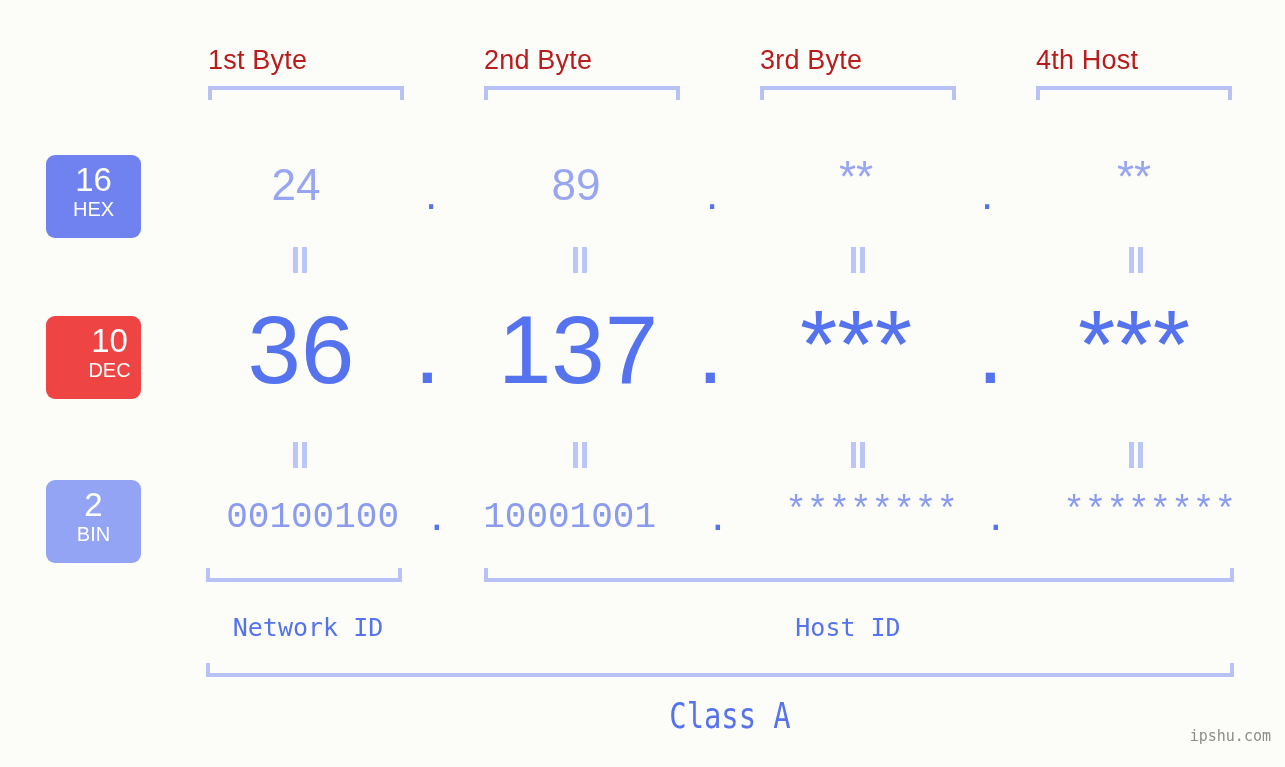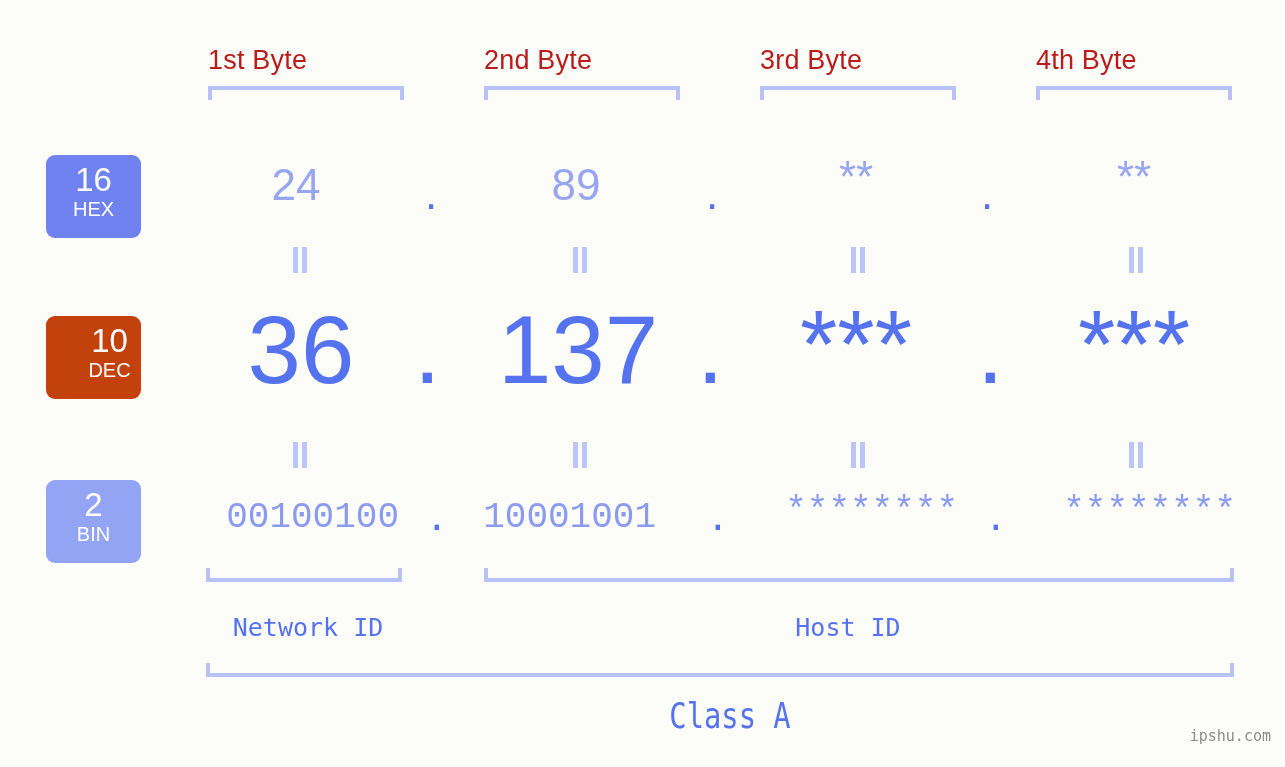--- a/index.html
+++ b/index.html
@@ -178,33 +178,33 @@
   }
 </style>
 </head>
 <body>
 
 <div id="stage">
 
   <div class="byte-label" style="left:208px; width:196px;">1st Byte</div>
   <div class="byte-label" style="left:484px; width:196px;">2nd Byte</div>
   <div class="byte-label" style="left:760px; width:196px;">3rd Byte</div>
-  <div class="byte-label" style="left:1036px; width:196px;">4th Byte</div>
+  <div class="byte-label" style="left:1036px; width:196px;">4th Host</div>
 
   <div class="top-bracket" style="left:208px; width:196px;"></div>
   <div class="top-bracket" style="left:484px; width:196px;"></div>
   <div class="top-bracket" style="left:760px; width:196px;"></div>
   <div class="top-bracket" style="left:1036px; width:196px;"></div>
 
   <div class="badge" style="left:46px; top:155px; height:83px; background:#6f82ef;">
     <span class="num">16</span>
     <span class="name">HEX</span>
   </div>
 
-  <div class="badge" style="left:46px; top:316px; height:83px; background:#c2410c;padding-left:32px;">
+  <div class="badge" style="left:46px; top:316px; height:83px; background:#ef4444;padding-left:32px;">
     <span class="num">10</span>
     <span class="name">DEC</span>
   </div>
 
   <div class="badge" style="left:46px; top:480px; height:83px; background:#93a4f5;">
     <span class="num">2</span>
     <span class="name">BIN</span>
   </div>
 
   <div class="hex-val" style="left:198px; top:160px; width:196px;">24</div>

